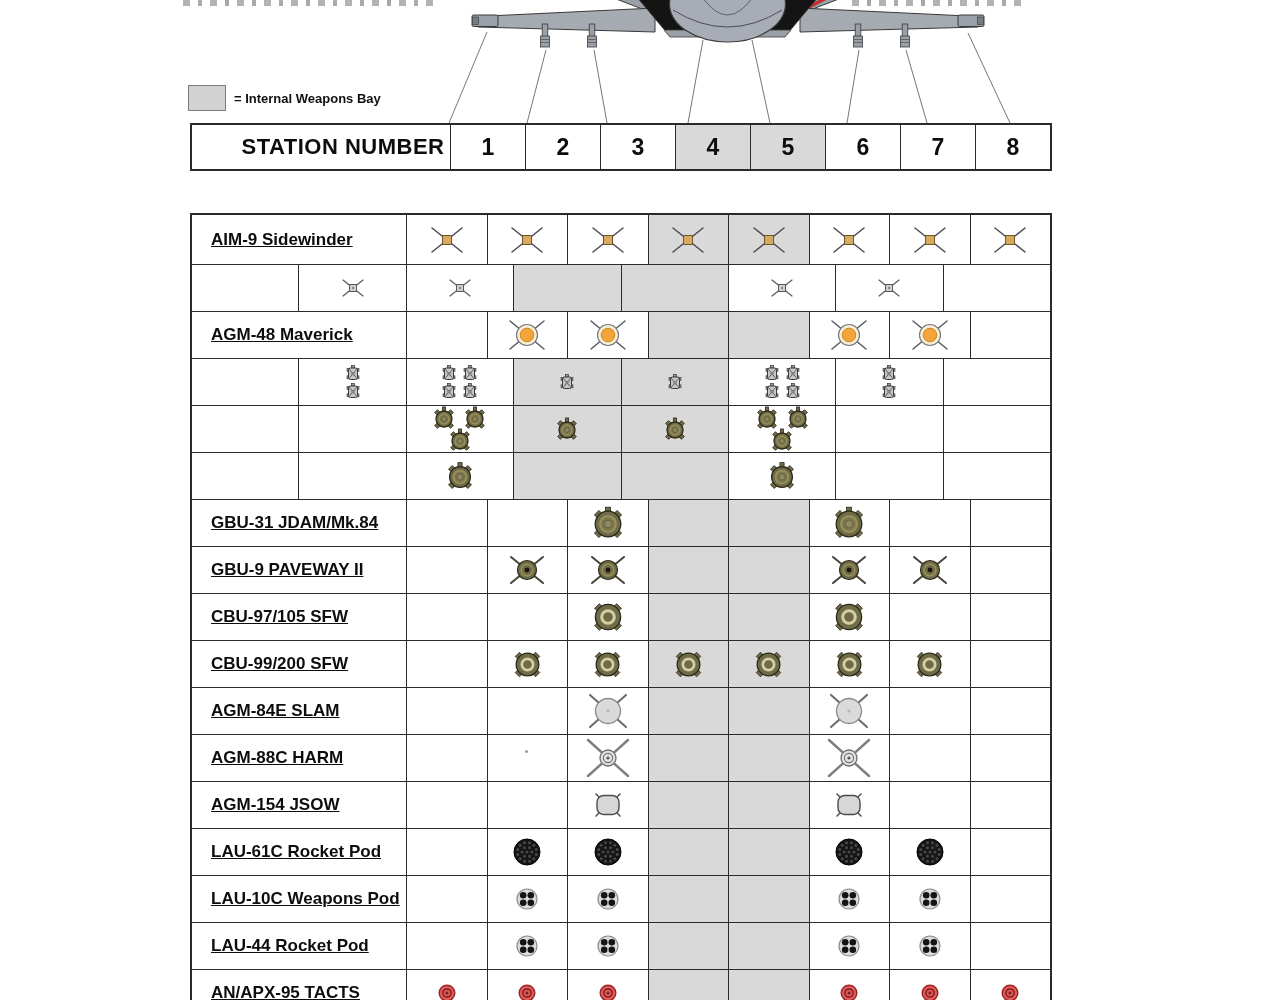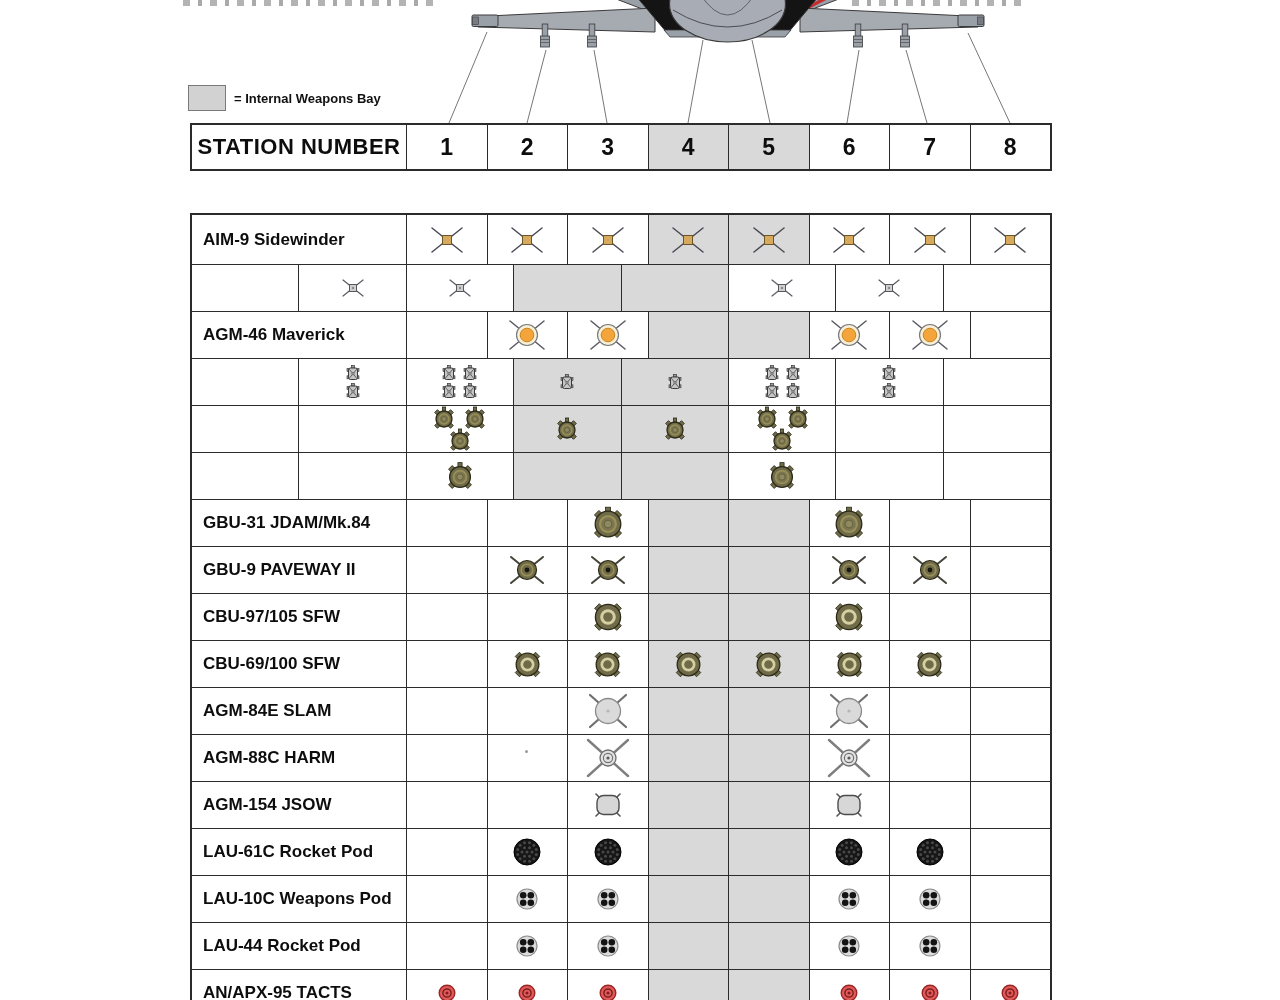--- a/index.html
+++ b/index.html
@@ -15,36 +15,36 @@
 
   .aircraft-svg{position:absolute;left:400px;top:0;}
 
   
   .legend{position:absolute;left:188px;top:85px;display:flex;align-items:center;justify-content:flex-end;}
   .legend-swatch{width:36px;height:24px;background:#d2d2d2;border:1px solid #7a7a7a;}
   .legend-label{margin-left:8px;font-weight:bold;font-size:13px;color:#111;}
 
   
   .header-table{position:absolute;left:190px;top:123px;width:862px;height:48px;
-    display:flex;border:2px solid #2b2b2b;box-sizing:border-box;background:#fff;}
+    display:flex;border:2px solid #2b2b2b;box-sizing:border-box;background:#fff;padding-left:44px;}
   .header-label{width:215px;flex:0 0 215px;display:flex;align-items:center;justify-content:center;
     font-weight:bold;font-size:22px;letter-spacing:.5px;color:#0d0d0d;
     border-right:1.5px solid #2b2b2b;box-sizing:border-box;}
   .header-cell{flex:1 1 0;display:flex;align-items:center;justify-content:center;
     font-weight:bold;font-size:23px;color:#0d0d0d;border-right:1.5px solid #2b2b2b;box-sizing:border-box;}
   .header-cell:last-child{border-right:none;}
 
   
   .body-table{position:absolute;left:190px;top:213px;width:862px;height:787px;
     border:2px solid #2b2b2b;border-bottom:none;box-sizing:border-box;background:#fff;overflow:hidden;}
   .weapon-row{display:flex;height:47px;border-bottom:1.5px solid #2b2b2b;box-sizing:border-box;}
   .weapon-row:first-child{height:50px;}
   .weapon-label{width:215px;flex:0 0 215px;display:flex;align-items:center;
-    padding-left:11px;box-sizing:border-box;font-weight:bold;font-size:17px;color:#0d0d0d;
-    border-right:1.5px solid #2b2b2b;white-space:nowrap;}
+    padding-left:19px;box-sizing:border-box;font-weight:bold;font-size:17px;color:#0d0d0d;
+    border-right:1.5px solid #2b2b2b;white-space:nowrap;text-decoration:underline;}
   .weapon-cell{flex:1 1 0;display:flex;align-items:center;justify-content:center;
     border-right:1.5px solid #2b2b2b;box-sizing:border-box;overflow:visible;}
   .weapon-cell:last-child{border-right:none;}
   .bay{background:#d9d9d9;}
 
   .icon-wrap{display:flex;align-items:center;justify-content:center;line-height:0;}
   .cell-stack{display:flex;flex-direction:column;align-items:center;gap:2px;}
   .cell-grid{display:grid;grid-template-columns:auto auto;column-gap:7px;row-gap:2px;justify-items:center;}
   .cell-tri{display:flex;flex-direction:column;align-items:center;}
   .cell-tri .tri-top{display:flex;gap:3px;}
@@ -256,21 +256,21 @@
               <line x1="3" y1="2" x2="23" y2="18" stroke="#5a5a64" stroke-width="1.2" stroke-linecap="round"></line>
               <line x1="23" y1="2" x2="3" y2="18" stroke="#5a5a64" stroke-width="1.2" stroke-linecap="round"></line>
               <rect x="9.5" y="6.5" width="7" height="7" fill="#cfcfcf" stroke="#5a5a5a" stroke-width="1"></rect>
               <circle cx="13" cy="10" r="1.2" fill="#8a8a8a" stroke="none" stroke-width="0"></circle>
             </svg>
           </span>
         </div>
         <div class="weapon-cell"></div>
       </div>
       <div class="weapon-row">
-        <div class="weapon-label">AGM-46 Maverick</div>
+        <div class="weapon-label">AGM-48 Maverick</div>
         <div class="weapon-cell"></div>
         <div class="weapon-cell">
           <span class="icon-wrap">
             <svg width="42" height="34" viewBox="0 0 42 34">
               <line x1="4" y1="3" x2="38" y2="31" stroke="#5a5a64" stroke-width="1.5" stroke-linecap="round"></line>
               <line x1="38" y1="3" x2="4" y2="31" stroke="#5a5a64" stroke-width="1.5" stroke-linecap="round"></line>
               <circle cx="21" cy="17" r="10.5" fill="#F8EFD9" stroke="#7a7a7a" stroke-width="1.2"></circle>
               <circle cx="21" cy="17" r="6.8" fill="#F3A43B" stroke="#C9871F" stroke-width="1"></circle>
             </svg>
           </span>
@@ -900,21 +900,21 @@
               </g>
               <circle cx="19" cy="19" r="12.6" fill="#6F6A48" stroke="#2B2A18" stroke-width="1.3"></circle>
               <circle cx="19" cy="19" r="6.3" fill="none" stroke="#D6CFA2" stroke-width="3"></circle>
             </svg>
           </span>
         </div>
         <div class="weapon-cell"></div>
         <div class="weapon-cell"></div>
       </div>
       <div class="weapon-row">
-        <div class="weapon-label">CBU-69/100 SFW</div>
+        <div class="weapon-label">CBU-99/200 SFW</div>
         <div class="weapon-cell"></div>
         <div class="weapon-cell">
           <span class="icon-wrap">
             <svg width="35" height="35" viewBox="0 0 35 35">
               <g transform="rotate(45 17.5 17.5)">
                 <rect x="14.53" y="3.16" width="5.94" height="4" fill="#6F6A48" stroke="#2B2A18" stroke-width="0.8"></rect>
               </g>
               <g transform="rotate(135 17.5 17.5)">
                 <rect x="14.53" y="3.16" width="5.94" height="4" fill="#6F6A48" stroke="#2B2A18" stroke-width="0.8"></rect>
               </g>

